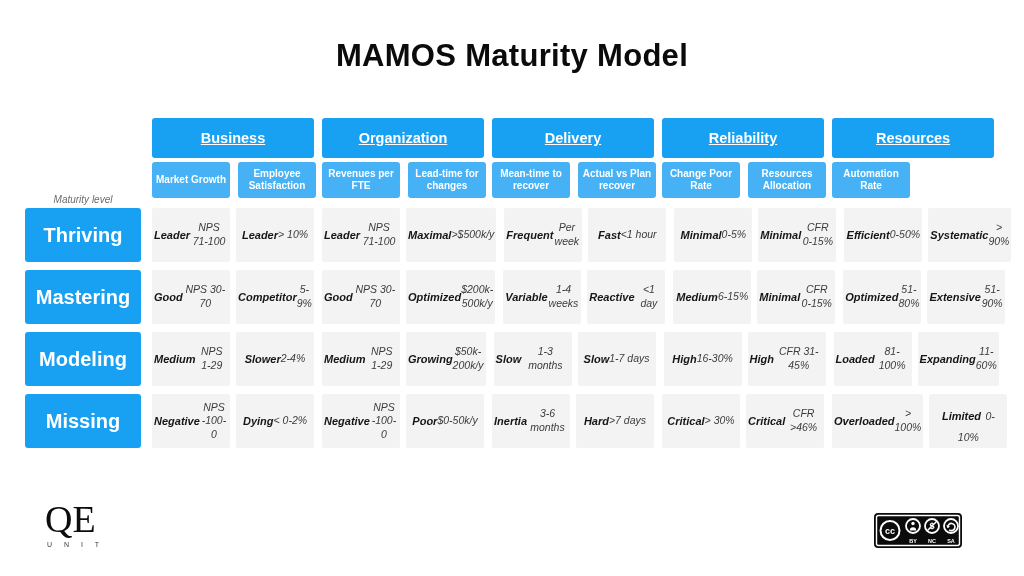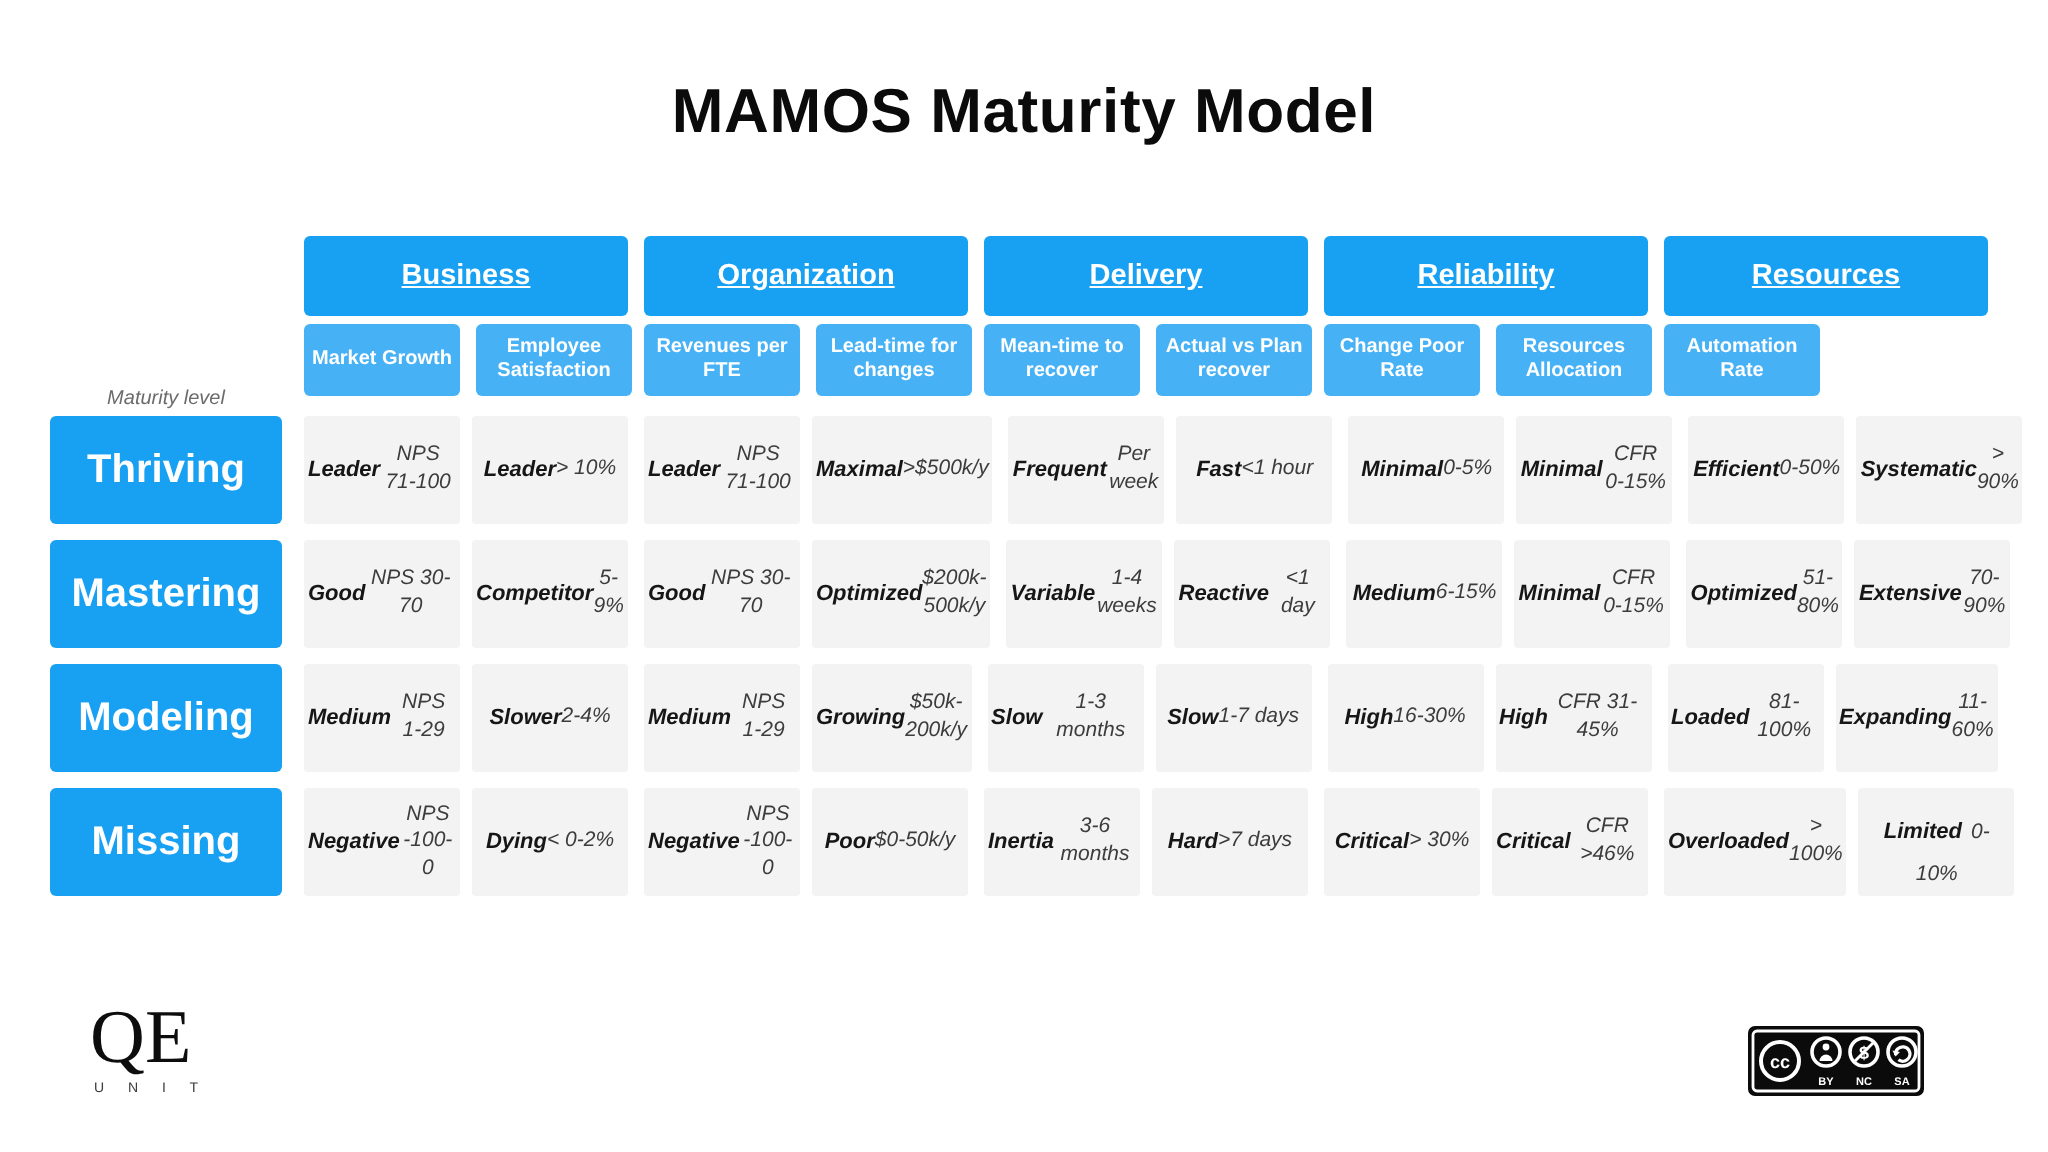--- a/index.html
+++ b/index.html
@@ -191,21 +191,21 @@
         <div class="cell-detail">CFR 0-15%</div>
       </div>
     </div>
     <div class="pair">
       <div class="cell">
         <div class="cell-title">Optimized</div>
         <div class="cell-detail">51-80%</div>
       </div>
       <div class="cell">
         <div class="cell-title">Extensive</div>
-        <div class="cell-detail">70-90%</div>
+        <div class="cell-detail">51-90%</div>
       </div>
     </div>
   </div>
 
   <div class="drow">
     <div class="rlabel">Modeling</div>
     <div class="pair">
       <div class="cell">
         <div class="cell-title">Medium</div>
         <div class="cell-detail">NPS 1-29</div>

